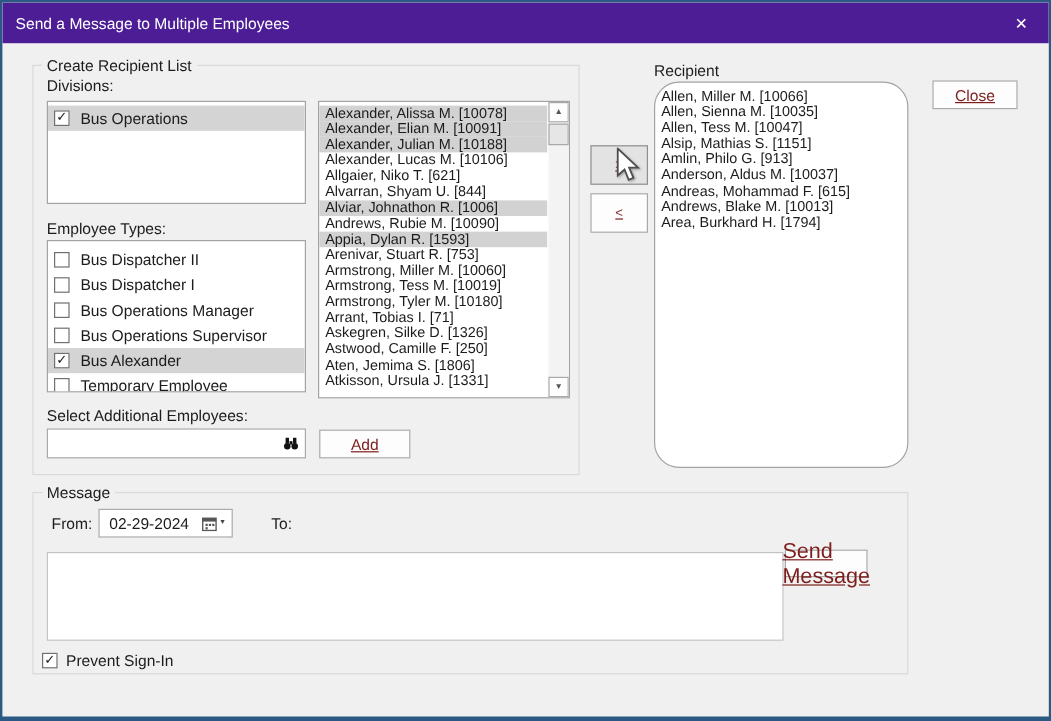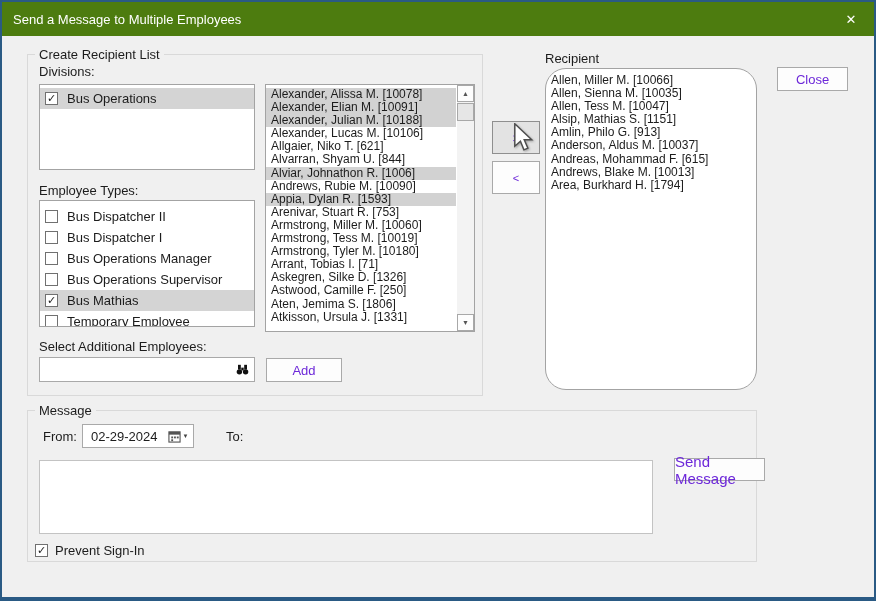--- a/index.html
+++ b/index.html
@@ -10,21 +10,21 @@
     width: 876px; height: 601px;
     background: #f0f0f0;
     border: 2px solid #2a5a84;
     border-bottom-width: 4px;
     overflow: hidden;
   }
 
   
   .titlebar {
     position: absolute; top: 0; left: 0; right: 0; height: 34px;
-    background: #4d7c0f; color: #fff;
+    background: #4c1d95; color: #fff;
     display: flex; align-items: center;
     padding-left: 11px; font-size: 13px;
   }
   .title-close {
     position: absolute; right: 0; top: 0; width: 46px; height: 34px;
     display: flex; align-items: center; justify-content: center;
     color: #fff; font-size: 13px; cursor: default;
   }
 
   
@@ -86,27 +86,27 @@
   .vs-btn.down { bottom: 0; }
   .vs-thumb {
     position: absolute; left: 0; top: 18px; width: 17px; height: 18px;
     background: #e6e6e6; border: 1px solid #a8a8a8;
   }
 
   
   .btn {
     position: absolute; background: #fdfdfd; border: 1px solid #a9a9a9;
     display: flex; align-items: center; justify-content: center;
-    font-size: 13px; color: #6d28d9; cursor: default;
+    font-size: 13px; color: #7f1d1d; cursor: default; text-decoration: underline;
   }
   #btn-to-recip   { left: 490px; top: 119px; width: 48px; height: 33px; font-size: 11px; background: #e3e3e3; border-color: #8f8f8f; }
   #btn-from-recip { left: 490px; top: 159px; width: 48px; height: 33px; font-size: 11px; }
   #btn-close { left: 775px; top: 65px;  width: 71px; height: 24px; }
   #btn-add   { left: 264px; top: 356px; width: 76px; height: 24px; }
-  #btn-send  { left: 672px; top: 456px; width: 91px; height: 23px; font-size: 15px; }
+  #btn-send  { left: 652px; top: 456px; width: 69px; height: 23px; font-size: 18px; }
 
   
   #search-box {
     position: absolute; left: 37px; top: 355px; width: 216px; height: 25px;
     background: #fff; border: 1px solid #a9a9a9;
     display: flex; align-items: center;
   }
   #search-input {
     flex: 1; height: 100%; border: none; outline: none; background: transparent;
     font: 12px "Liberation Sans", sans-serif; padding-left: 5px;
@@ -181,21 +181,21 @@
       <div class="chkrow">
         <span class="cb"></span>
         <span>Bus Operations Manager</span>
       </div>
       <div class="chkrow">
         <span class="cb"></span>
         <span>Bus Operations Supervisor</span>
       </div>
       <div class="chkrow sel">
         <span class="cb">✓</span>
-        <span>Bus Mathias</span>
+        <span>Bus Alexander</span>
       </div>
       <div class="chkrow">
         <span class="cb"></span>
         <span>Temporary Employee</span>
       </div>
     </div>
 
   <div class="listbox" id="employees-list">
       <div class="row sel">Alexander, Alissa M. [10078]</div>
       <div class="row sel">Alexander, Elian M. [10091]</div>

